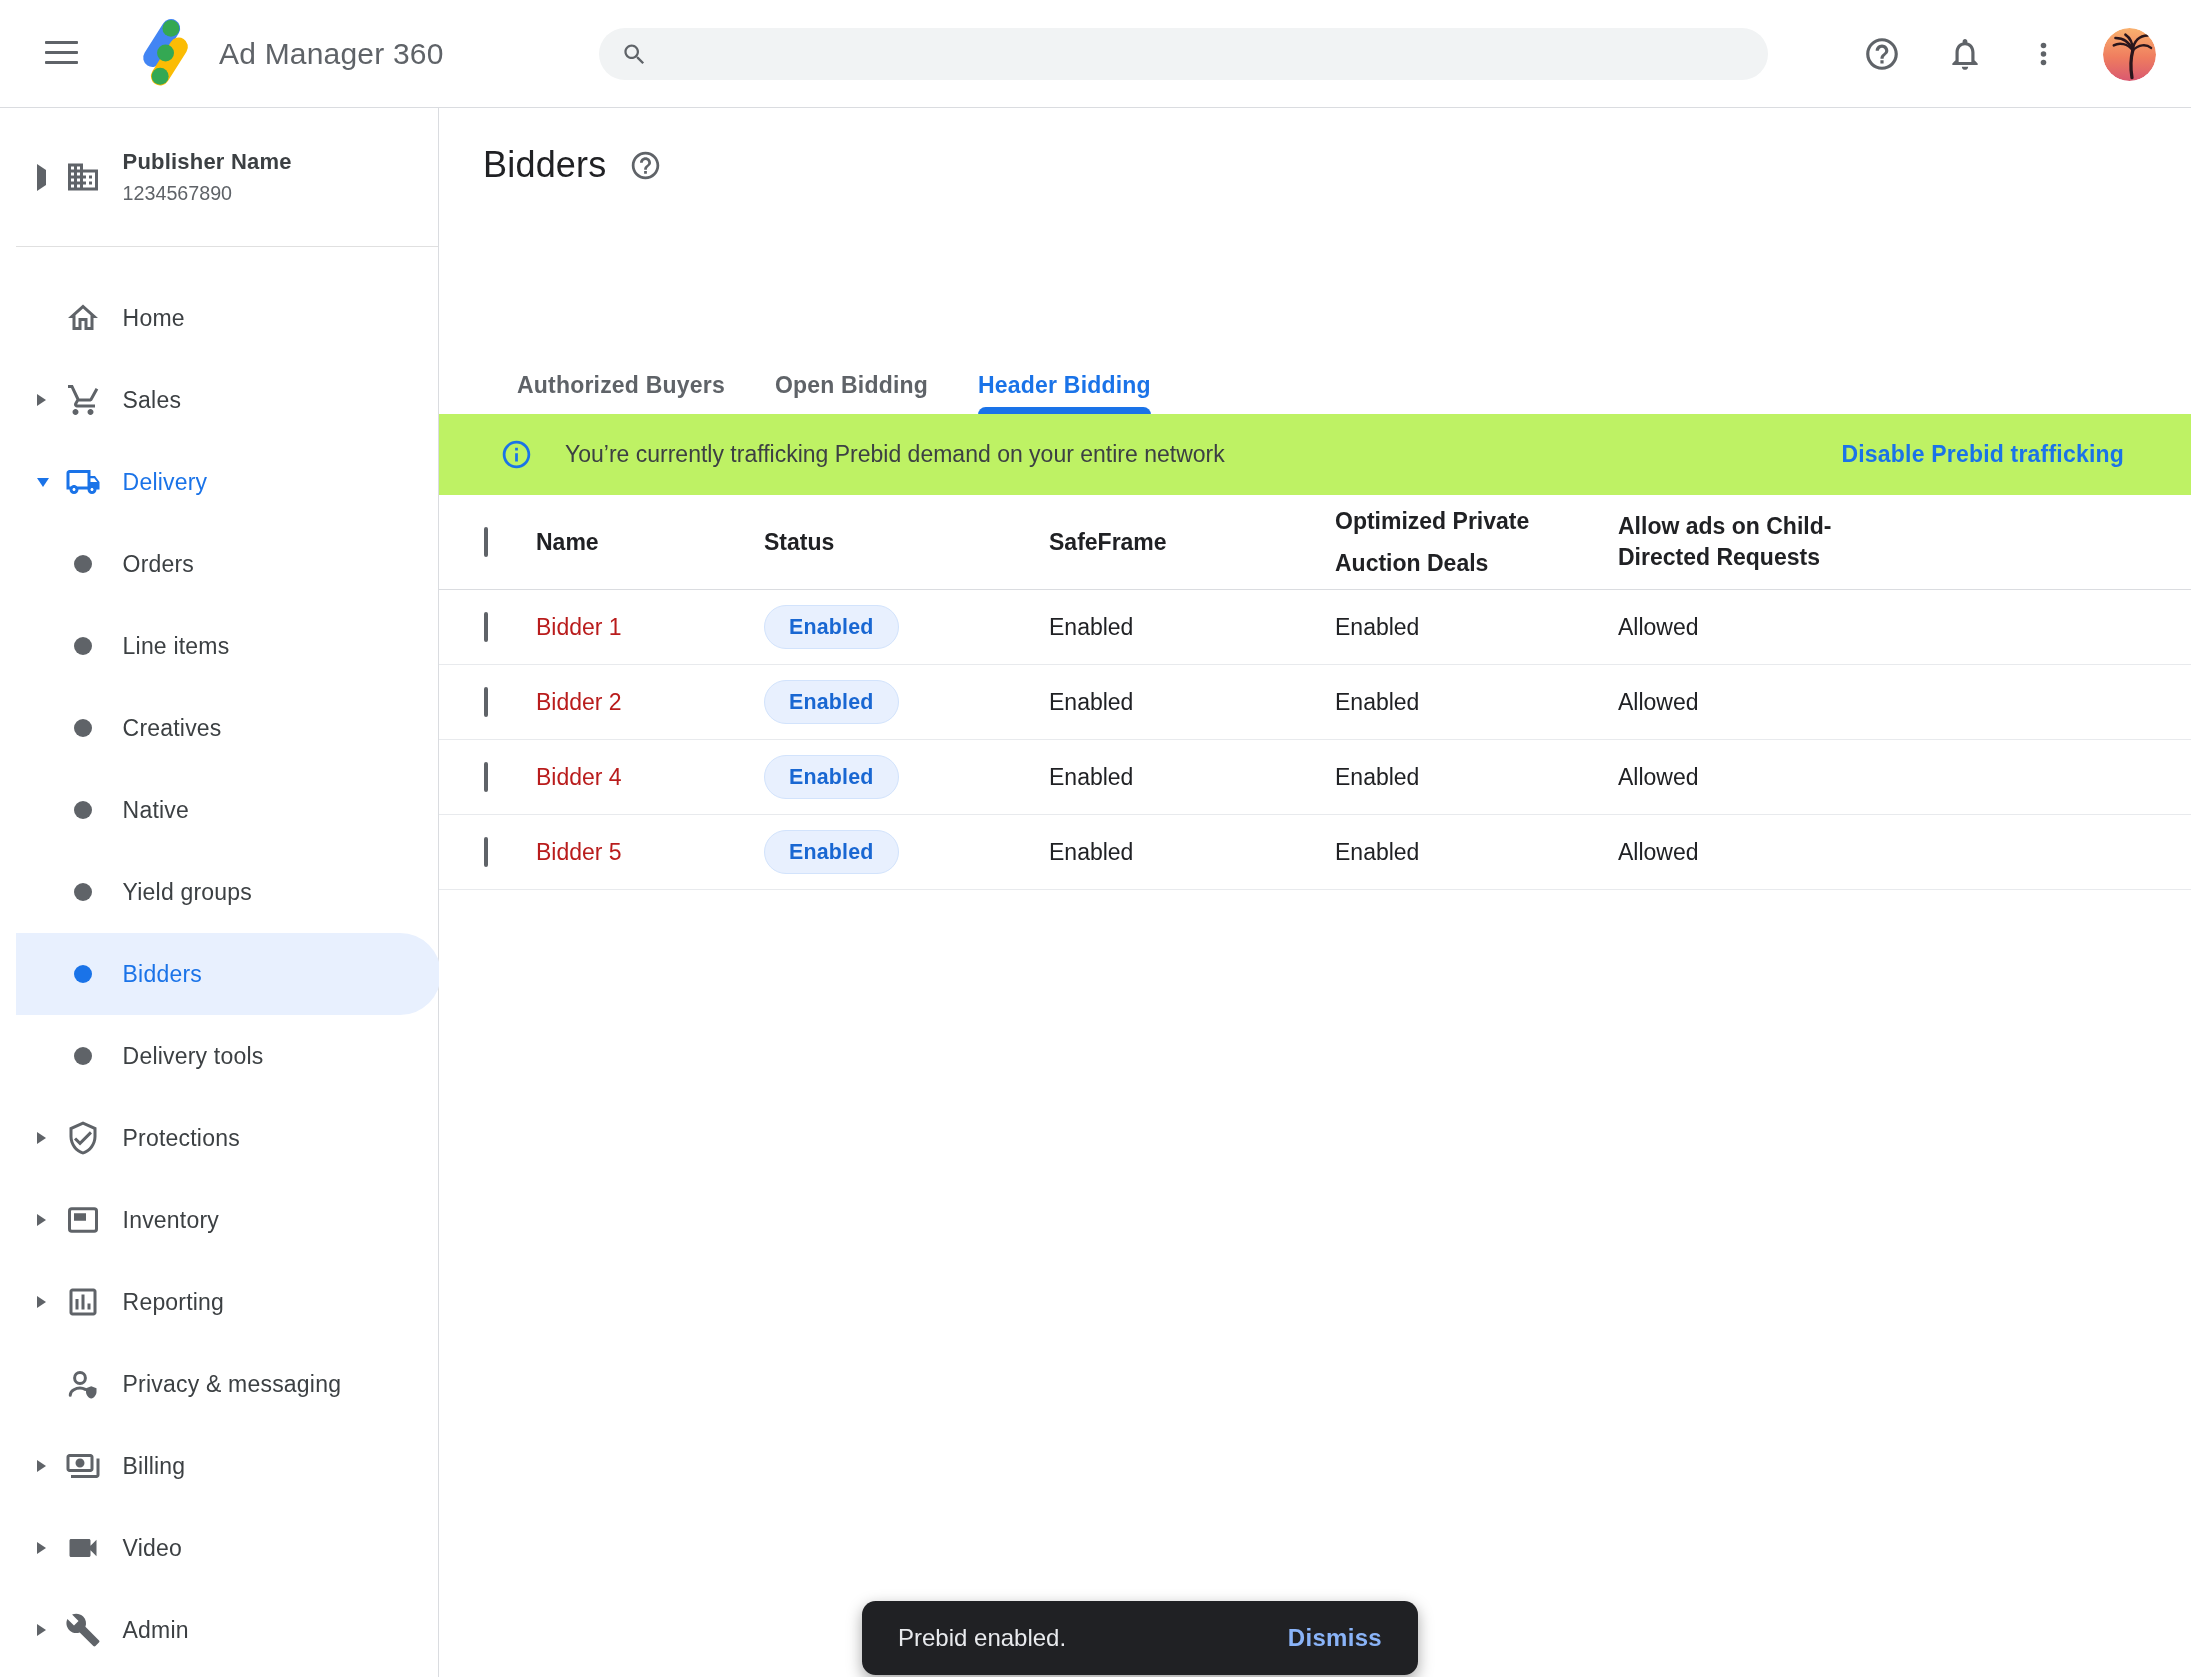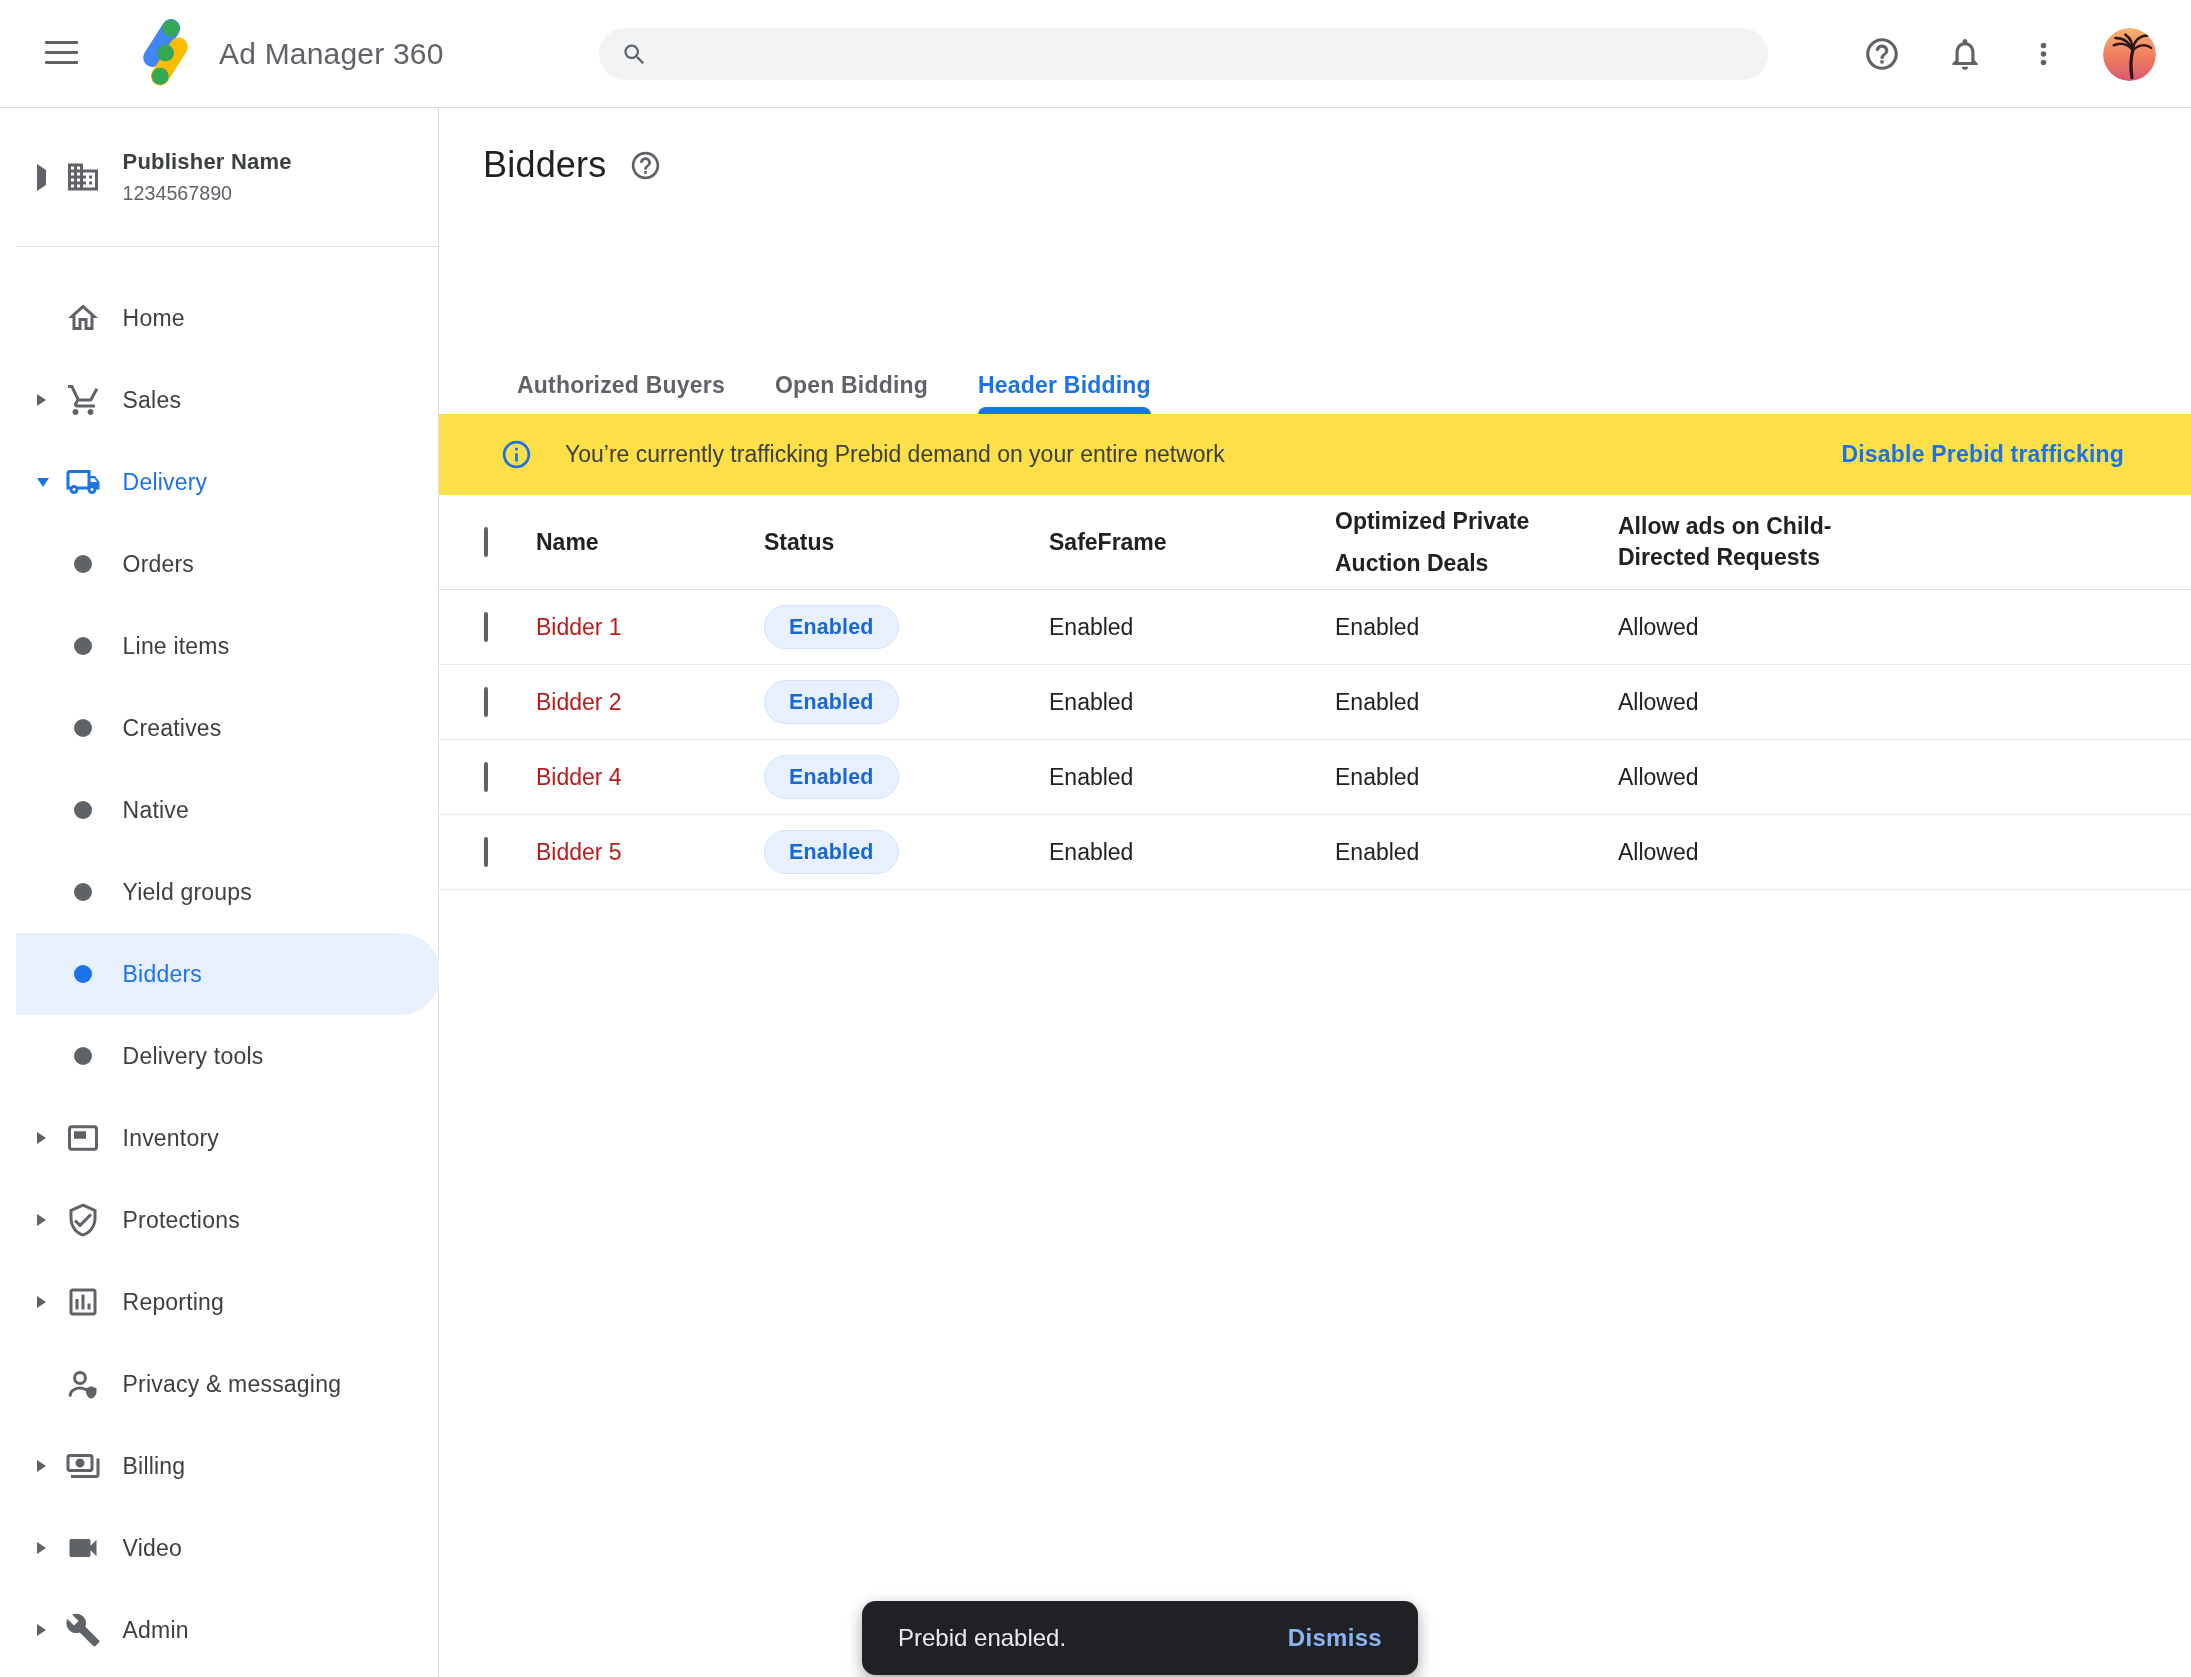--- a/index.html
+++ b/index.html
@@ -67,21 +67,21 @@
   .page-title { font-size:36px; color:#202124; letter-spacing:0.2px; }
   .title-help { margin-left:23px; width:33px; height:33px; color:#5f6368; cursor:pointer; }
 
   .tabs { position:absolute; top:253px; left:53px; display:flex; }
   .tab { height:49px; display:flex; align-items:center; padding:0 25px; position:relative;
          font-size:23px; font-weight:bold; color:#5f6368; letter-spacing:0.2px; cursor:pointer; }
   .tab.active { color:#1a73e8; }
   .tab.active::after { content:""; position:absolute; left:25px; right:25px; bottom:-5.1px; height:7.7px;
                        background:#1a73e8; border-radius:7.7px 7.7px 0 0; }
 
-  .banner { position:absolute; top:306px; left:0; right:0; height:81px; background:#fde047;
+  .banner { position:absolute; top:306px; left:0; right:0; height:81px; background:#bef264;
             display:flex; align-items:center; }
   .banner-icon { margin-left:61px; width:33px; height:33px; color:#1a73e8; }
   .banner-msg { margin-left:32px; font-size:23px; color:#3c4043; }
   .banner-spacer { flex:1; }
   .banner-action { margin-right:68px; font-size:23px; font-weight:bold; color:#1a73e8; cursor:pointer; letter-spacing:0.2px; }
 
   
   .bidders-table { position:absolute; top:387px; left:0; right:0; }
   .thead { height:95px; display:flex; align-items:center; border-bottom:0.9px solid #dadce0;
            font-weight:bold; color:#202124; font-size:23px; }
@@ -271,37 +271,37 @@
             <circle cx="12" cy="12" r="6"></circle>
           </svg>
         </span>
     <span class="nav-label">Delivery tools</span>
   </div>
       <div class="nav-item">
     <span class="caret">
           <span class="caret-right"></span>
         </span>
     <span class="nav-icon">
+          <svg viewBox="0 0 24 24" fill="currentColor">
+            <path d="M12 1L3 5v6c0 5.55 3.84 10.74 9 12 5.16-1.26 9-6.45 9-12V5l-9-4zm7 10c0 4.52-2.98 8.69-7 9.93-4.02-1.24-7-5.41-7-9.93V6.3l7-3.11 7 3.11V11zm-11.59.59L6 13l4 4 8-8-1.41-1.42L10 14.17z"></path>
+          </svg>
+        </span>
+    <span class="nav-label">Protections</span>
+  </div>
+      <div class="nav-item">
+    <span class="caret">
+          <span class="caret-right"></span>
+        </span>
+    <span class="nav-icon">
           <svg viewBox="0 0 24 24" fill="none" stroke="currentColor" stroke-width="2">
             <rect x="3" y="4.5" width="18" height="15" rx="1.5"></rect>
             <rect x="6" y="7.5" width="8" height="5" fill="currentColor" stroke="none"></rect>
           </svg>
         </span>
     <span class="nav-label">Inventory</span>
-  </div>
-      <div class="nav-item">
-    <span class="caret">
-          <span class="caret-right"></span>
-        </span>
-    <span class="nav-icon">
-          <svg viewBox="0 0 24 24" fill="currentColor">
-            <path d="M12 1L3 5v6c0 5.55 3.84 10.74 9 12 5.16-1.26 9-6.45 9-12V5l-9-4zm7 10c0 4.52-2.98 8.69-7 9.93-4.02-1.24-7-5.41-7-9.93V6.3l7-3.11 7 3.11V11zm-11.59.59L6 13l4 4 8-8-1.41-1.42L10 14.17z"></path>
-          </svg>
-        </span>
-    <span class="nav-label">Protections</span>
   </div>
       <div class="nav-item">
     <span class="caret">
           <span class="caret-right"></span>
         </span>
     <span class="nav-icon">
           <svg viewBox="0 0 24 24" fill="currentColor">
             <path d="M19 3H5c-1.1 0-2 .9-2 2v14c0 1.1.9 2 2 2h14c1.1 0 2-.9 2-2V5c0-1.1-.9-2-2-2zm0 16H5V5h14v14zM7 10h2v7H7zm4-3h2v10h-2zm4 6h2v4h-2z"></path>
           </svg>
         </span>

